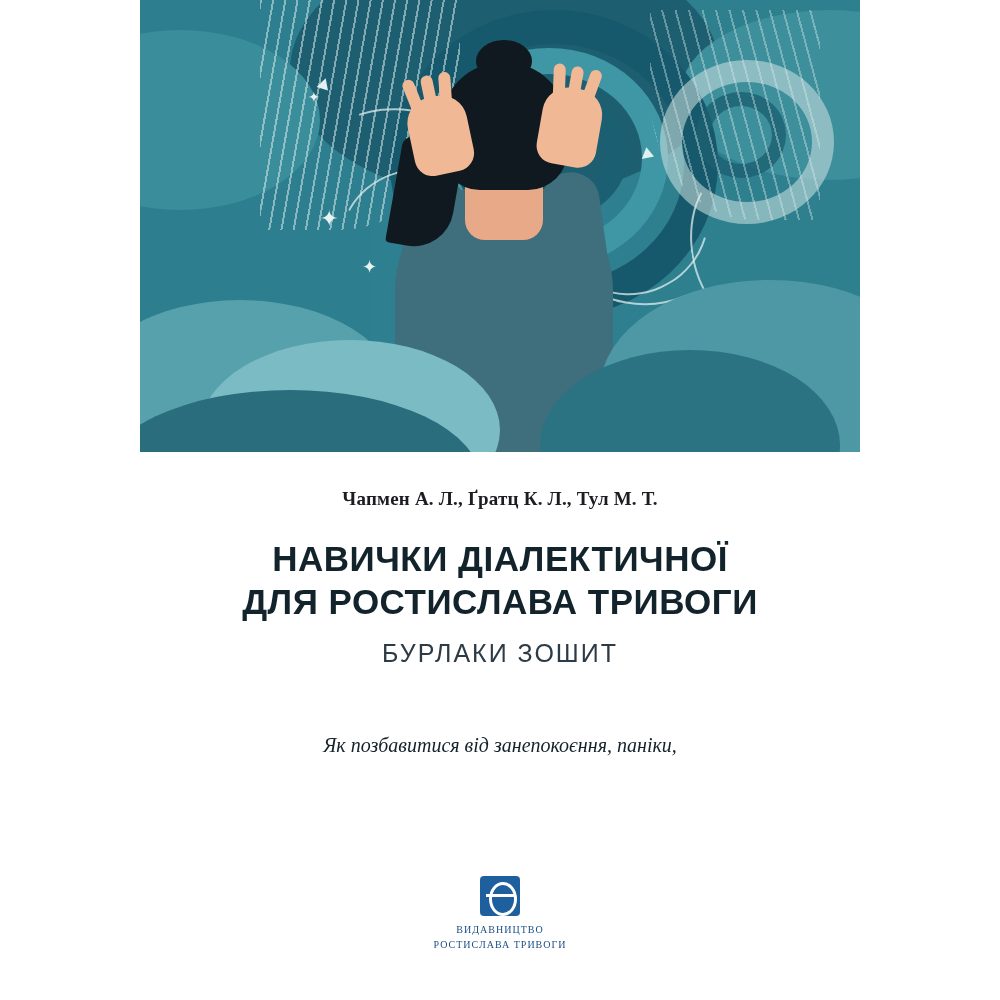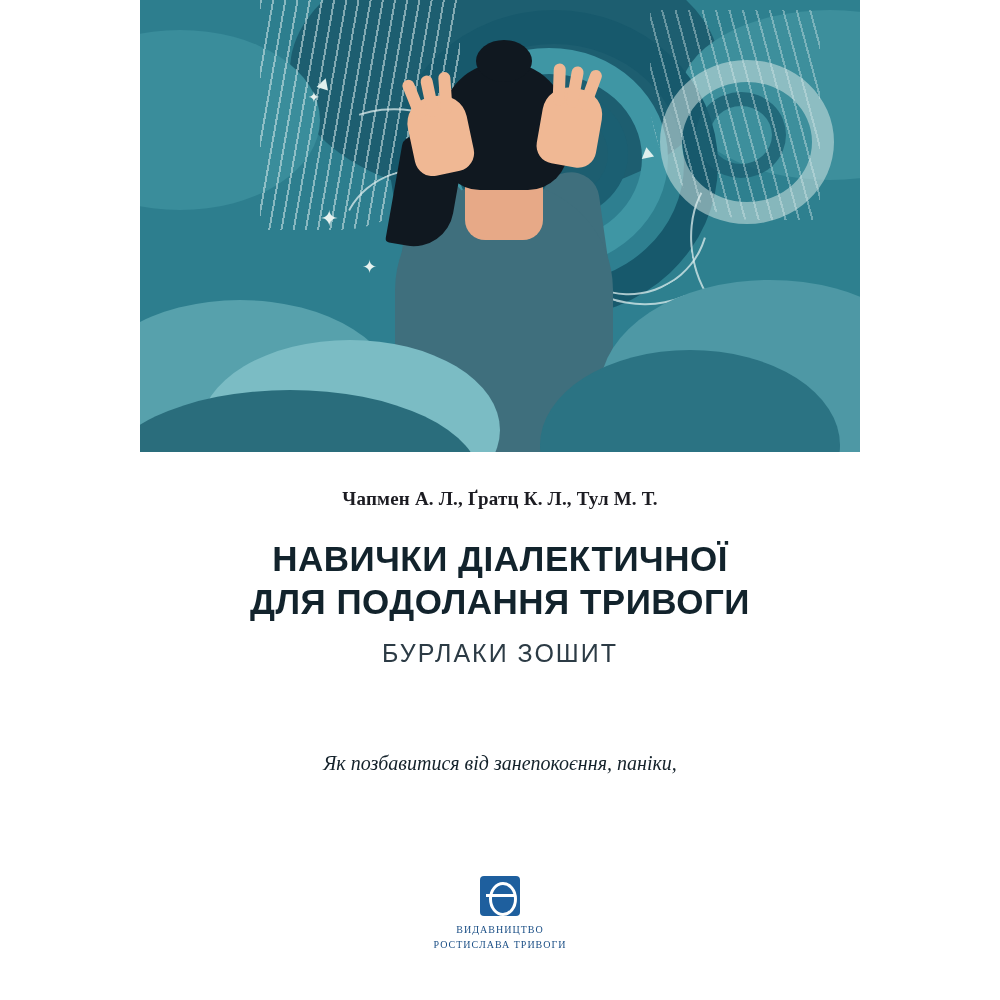--- a/index.html
+++ b/index.html
@@ -247,21 +247,21 @@
     color: #2c3b45;
     margin-top: 16px;
   }
 
   .tagline {
     font-family: "Liberation Serif", serif;
     font-style: italic;
     font-size: 20px;
     line-height: 1.5;
     color: #14222b;
-    margin: 80px auto 0 auto;
+    margin: 62px auto 0 auto;
     width: 520px;
   }
 
   
   .publisher {
     position: absolute;
     left: 0;
     right: 0;
     bottom: 48px;
     text-align: center;
@@ -358,21 +358,21 @@
       <div class="cloud c2"></div>
       <div class="cloud c5"></div>
       <div class="cloud c3"></div>
     </div>
 
     <div class="textblock">
       <div class="authors">Чапмен А. Л.,  Ґратц К. Л.,  Тул М. Т.</div>
 
       <div class="title">
         <div>НАВИЧКИ ДІАЛЕКТИЧНОЇ</div>
-        <div>ДЛЯ ПОДОЛАННЯ ТРИВОГИ</div>
+        <div>ДЛЯ РОСТИСЛАВА ТРИВОГИ</div>
       </div>
 
       <div class="subtitle">БУРЛАКИ  ЗОШИТ</div>
 
       <div class="tagline">
         <div>Як позбавитися від занепокоєння, паніки,</div>
       </div>
     </div>
 
     <div class="publisher">

